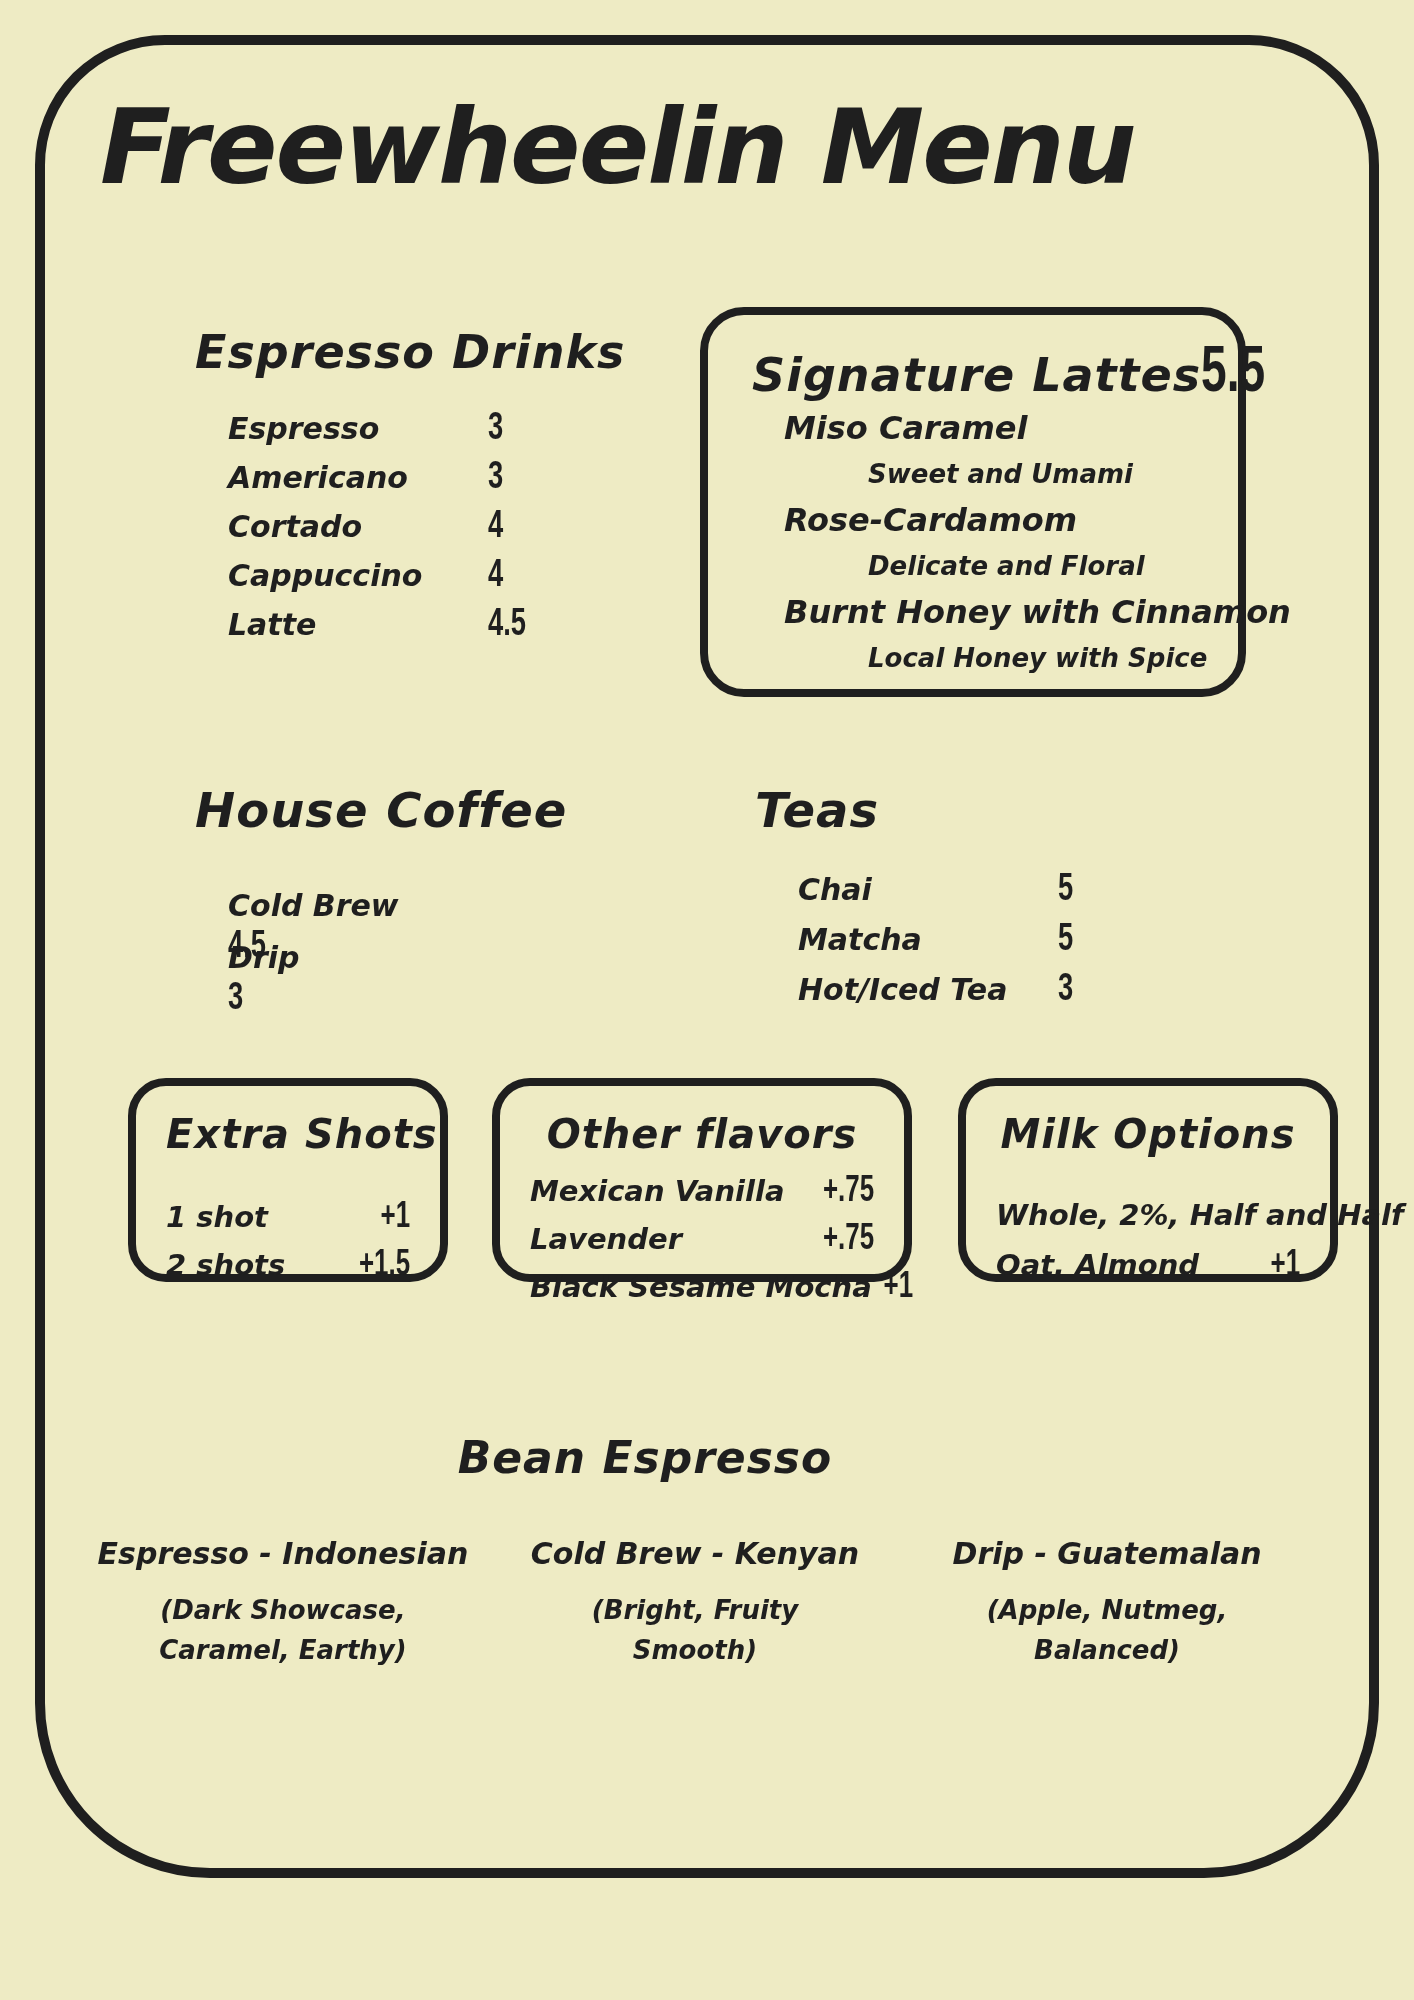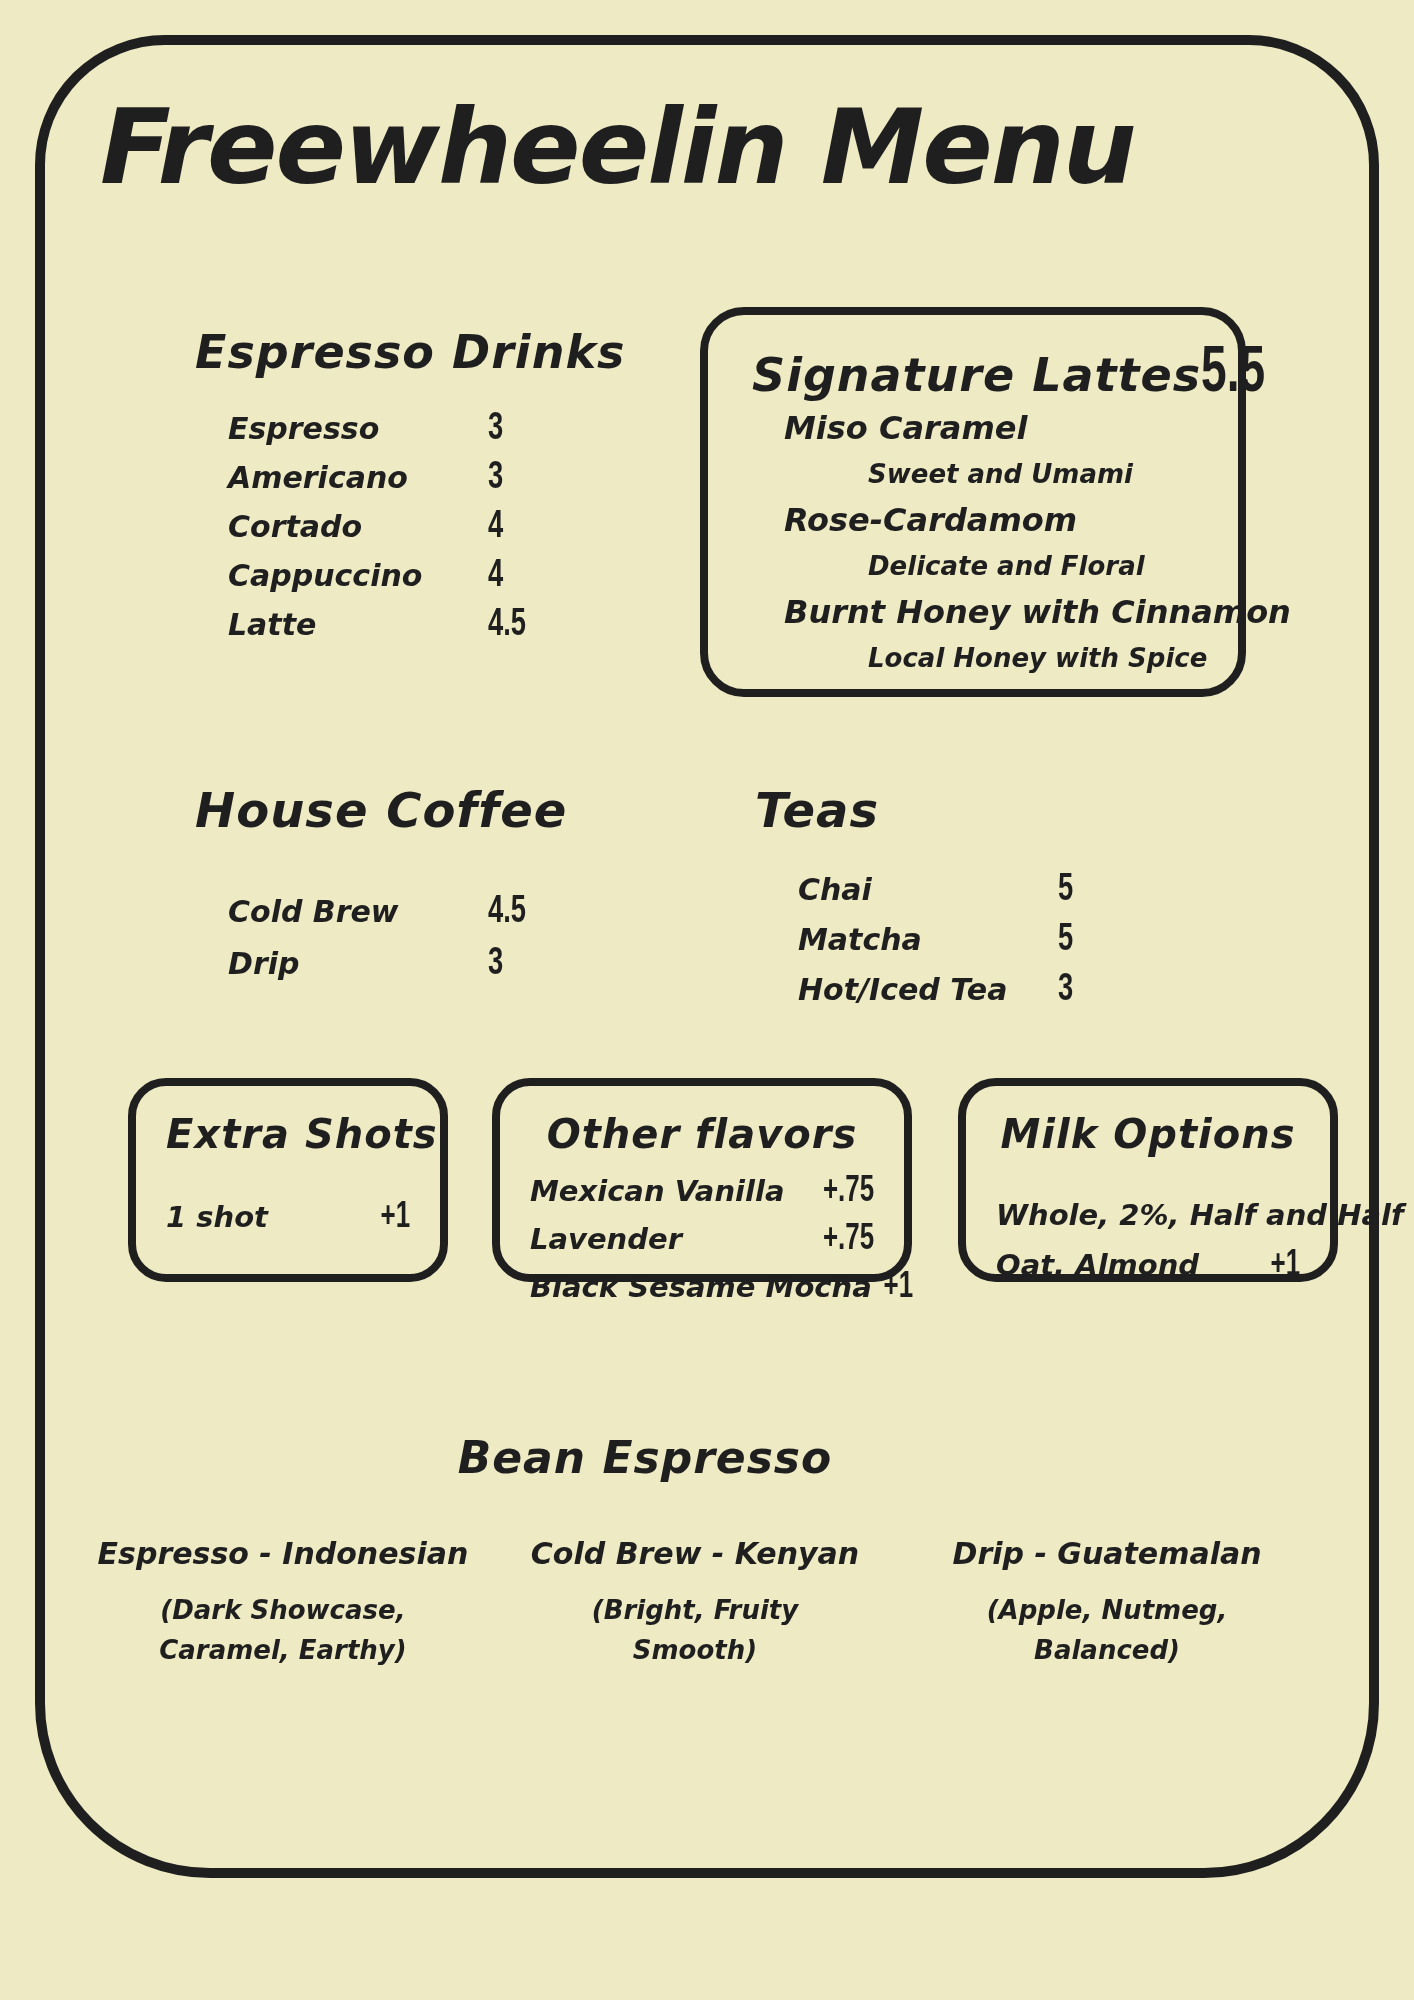--- a/index.html
+++ b/index.html
@@ -50,21 +50,21 @@
     padding:24px 20px 0 44px;
   }
   .sig-head { display:flex; align-items:baseline; font-size:46px; line-height:60px; white-space:nowrap; }
   .sig-head .pr55 { font-size:64px; }
   .sig-items { margin-top:0; }
   .sig-name { margin-left:32px; font-size:32px; line-height:46px; white-space:nowrap; }
   .sig-desc { margin-left:116px; font-size:26px; line-height:46px; white-space:nowrap; }
   
   .house-head { position:absolute; left:195px; top:782px; font-size:48px; }
   .house-list { left:228px; top:888px; width:330px; }
-  .house-list .row { height:52px; font-size:30px; }
+  .house-list .row { height:52px; font-size:30px;flex-direction:column; }
   .teas-head { position:absolute; left:755px; top:782px; font-size:48px; }
   .teas-list { left:798px; top:866px; width:330px; }
   .teas-list .row { height:50px; font-size:30px; }
   
   .opt-box {
     position:absolute; top:1078px; height:204px;
     border:8px solid var(--ink); border-radius:38px;
     padding:24px 30px 0 30px;
   }
   .opt-title { text-align:center; font-size:40px; line-height:48px; white-space:nowrap; }
@@ -164,20 +164,24 @@
   </div>
 </div>
 
 <div class="opt-box box-shots">
   <div class="opt-title heading">Extra Shots</div>
   <div class="opt-rows">
     <div class="row">
       <span class="nm">1 shot</span>
       <span class="pr num right">+1</span>
     </div>
+    <div class="row">
+      <span class="nm">2 shots</span>
+      <span class="pr num right">+1.5</span>
+    </div>
   </div>
 </div>
 
 <div class="opt-box box-flavors">
   <div class="opt-title heading">Other flavors</div>
   <div class="opt-rows">
     <div class="row">
       <span class="nm">Mexican Vanilla</span>
       <span class="pr num right">+.75</span>
     </div>

